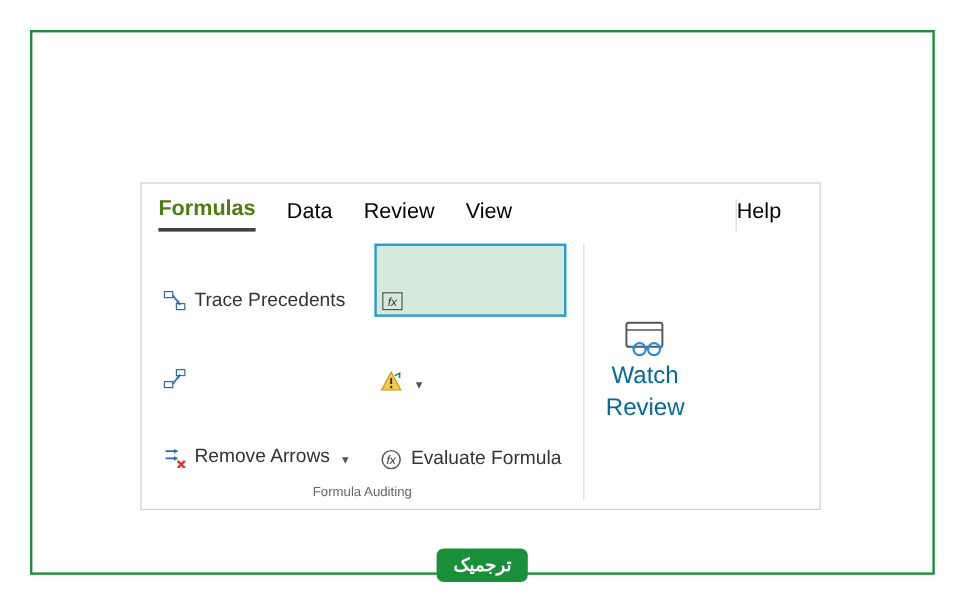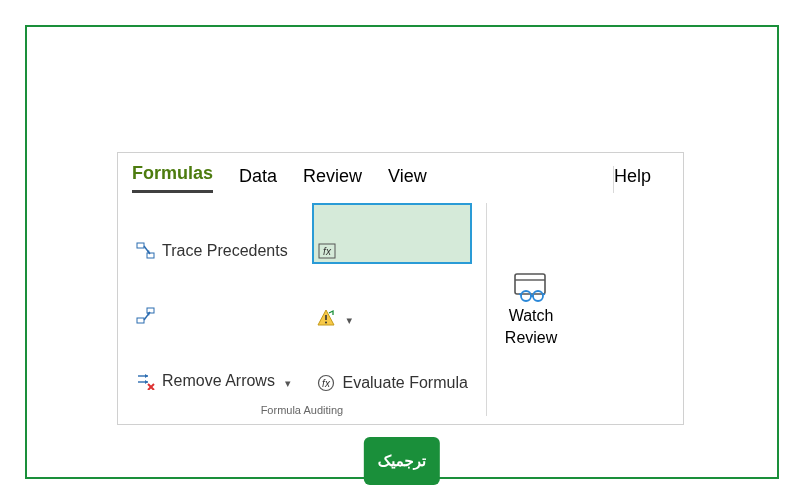--- a/index.html
+++ b/index.html
@@ -101,22 +101,22 @@
     background: #d8d8d8;
     margin: 0 14px;
     align-self: stretch;
   }
   .watch-btn {
     display: flex;
     flex-direction: column;
     align-items: center;
     justify-content: center;
     gap: 2px;
-    font-size: 16px;
-    color: #000000;
+    font-size: 20px;
+    color: #0369a1;
     cursor: pointer;
     padding: 2px 4px;
     line-height: 1.25;
     text-align: center;
   }
   .watch-icon {
     width: 38px;
     height: 32px;
     display: flex;
     align-items: flex-end;
@@ -134,21 +134,21 @@
   }
   .badge {
     position: absolute;
     bottom: -8px;
     left: 50%;
     transform: translateX(-50%);
     background: #1a8f3a;
     color: #fff;
     font-size: 15px;
     font-weight: 600;
-    padding: 15px 14px;
+    padding: 5px 14px;
     border-radius: 6px;
     font-family: Tahoma, Arial, sans-serif;
   }
 </style>
 </head>
 <body>
 
 <div class="outer-frame">
 
   <div class="ribbon-panel">

